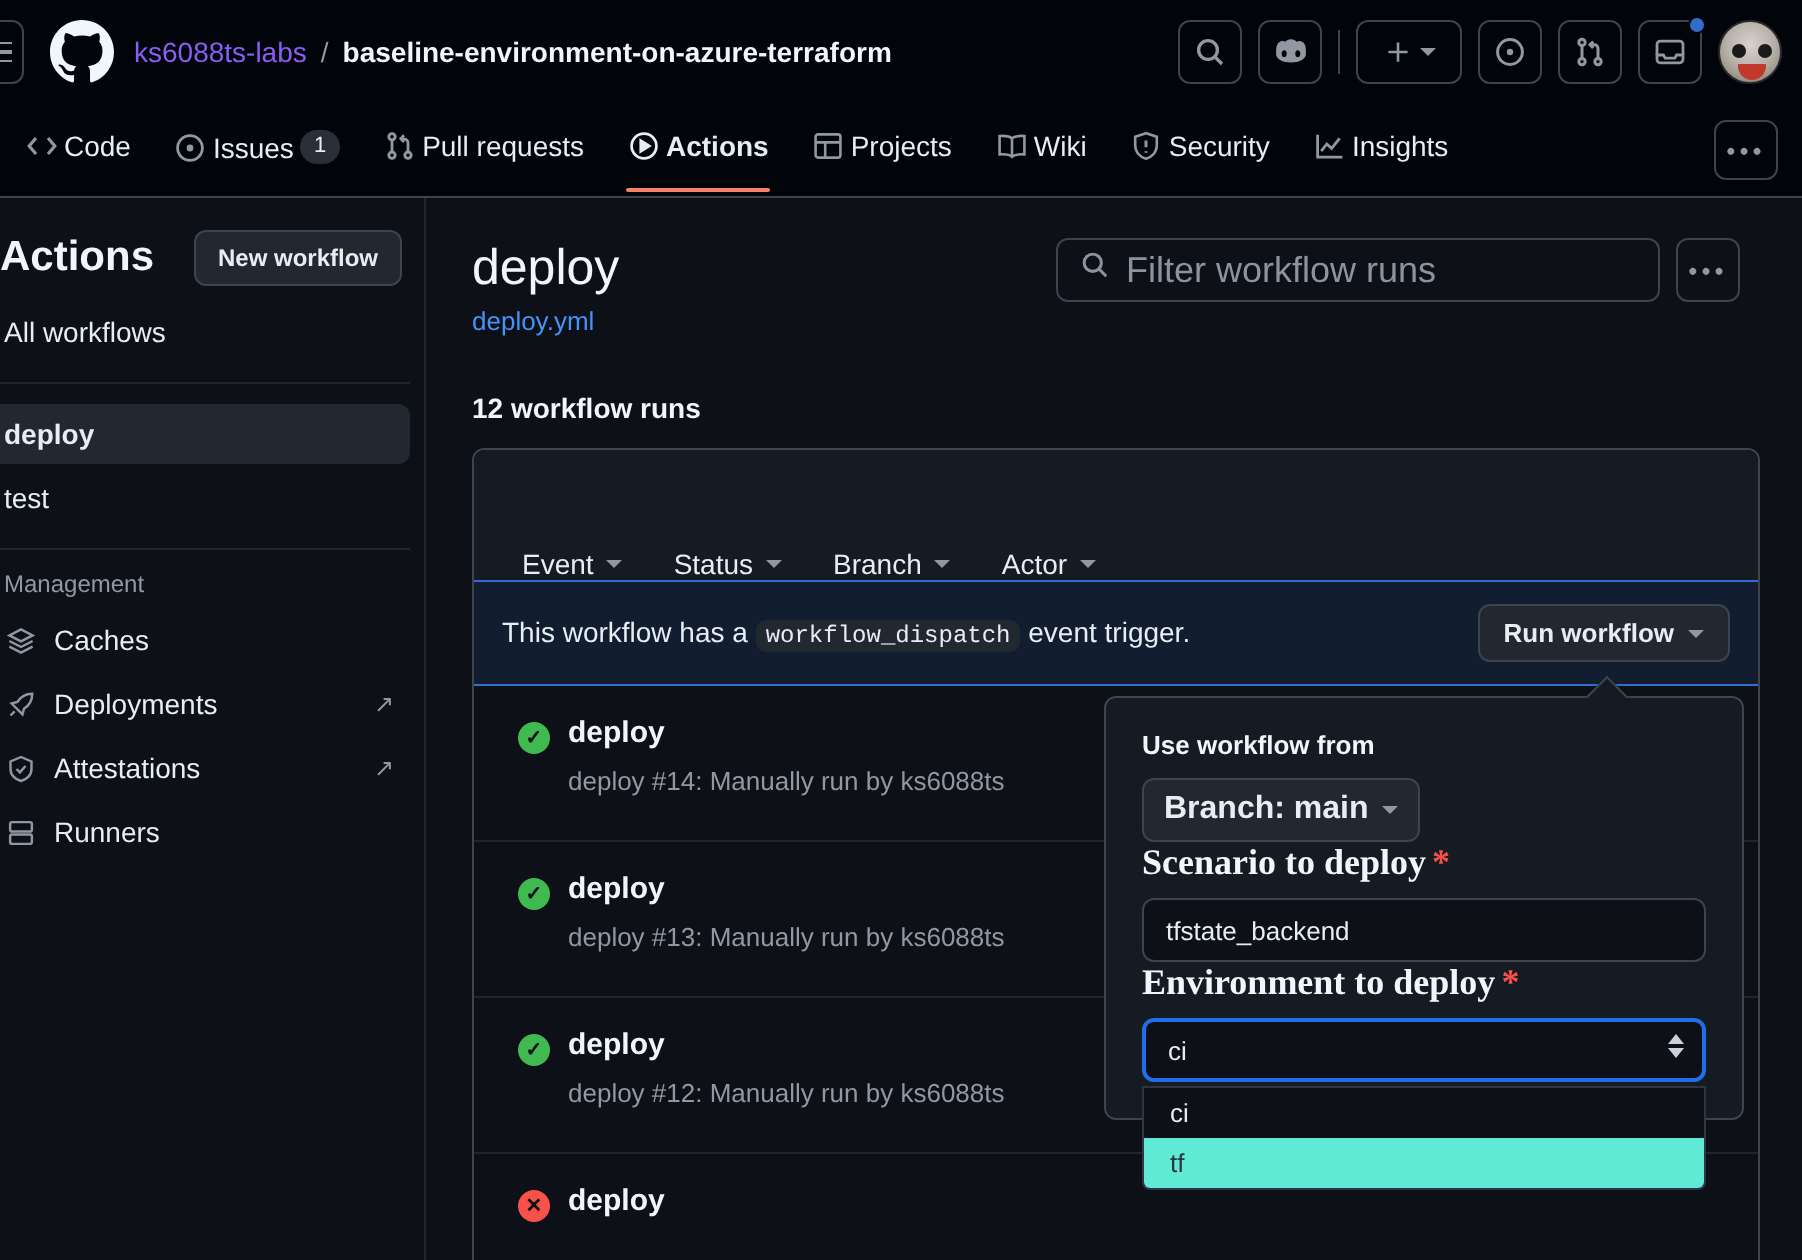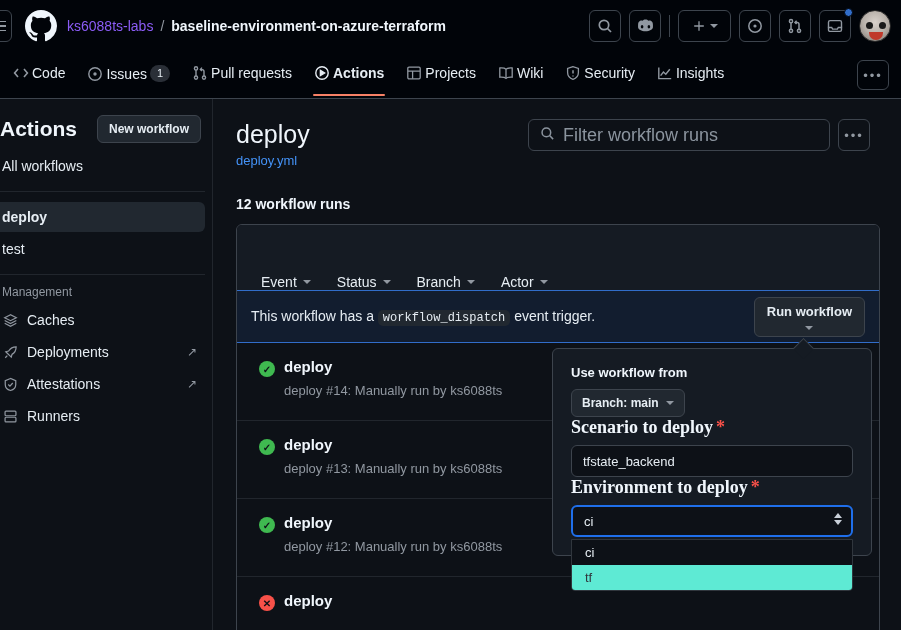--- a/index.html
+++ b/index.html
@@ -170,21 +170,21 @@
     position: relative;
   }
   .dispatch-text { font-size: 14px; color: #e6edf3; }
   .dispatch-text code {
     font-family: "Liberation Mono", monospace; font-size: 12px;
     background: #212830; padding: 1px 5px; border-radius: 5px;
   }
   .run-wf-btn {
     margin-left: auto; background: #212830; border: 1px solid #3d444d;
     border-radius: 6px; color: #e6edf3; font-size: 13px; font-weight: bold;
-    padding: 6px 12px; display: flex; align-items: center; gap: 7px; flex-direction: column;
+    padding: 6px 12px; display: flex; align-items: center; gap: 7px;
   }
 
   .run-row {
     display: flex; align-items: flex-start; padding: 15px 16px 15px 22px;
     border-bottom: 1px solid #21262d; position: relative; min-height: 78px;
   }
   .run-row:last-child { border-bottom: none; }
   .st-icon {
     width: 16px; height: 16px; border-radius: 50%; flex: none;
     display: flex; align-items: center; justify-content: center;
@@ -208,21 +208,21 @@
   }
   .popover::before {
     content: ''; position: absolute; top: -8px; left: 243px;
     width: 14px; height: 14px; background: #151b23;
     border-left: 1px solid #3d444d; border-top: 1px solid #3d444d;
     transform: rotate(45deg);
   }
   .pop-label { font-size: 13px; font-weight: bold; color: #f0f6fc; }
   .branch-btn {
     margin-top: 9px; background: #212830; border: 1px solid #3d444d;
-    border-radius: 6px; color: #e6edf3; font-size: 12px; font-weight: bold;
+    border-radius: 6px; color: #e6edf3; font-size: 16px; font-weight: bold;
     padding: 6px 10px; display: inline-flex; align-items: center; gap: 7px;
   }
   .field-label {
     font-family: Liberation Serif, serif;
     font-size: 18px; font-weight: bold; color: #f0f6fc; 
   }
   .req { color: #f85149; margin-left: 3px; }
   .text-input {
     margin-top: 7px; width: 100%; height: 32px;
     background: #0d1117; border: 1px solid #3d444d; border-radius: 6px;

